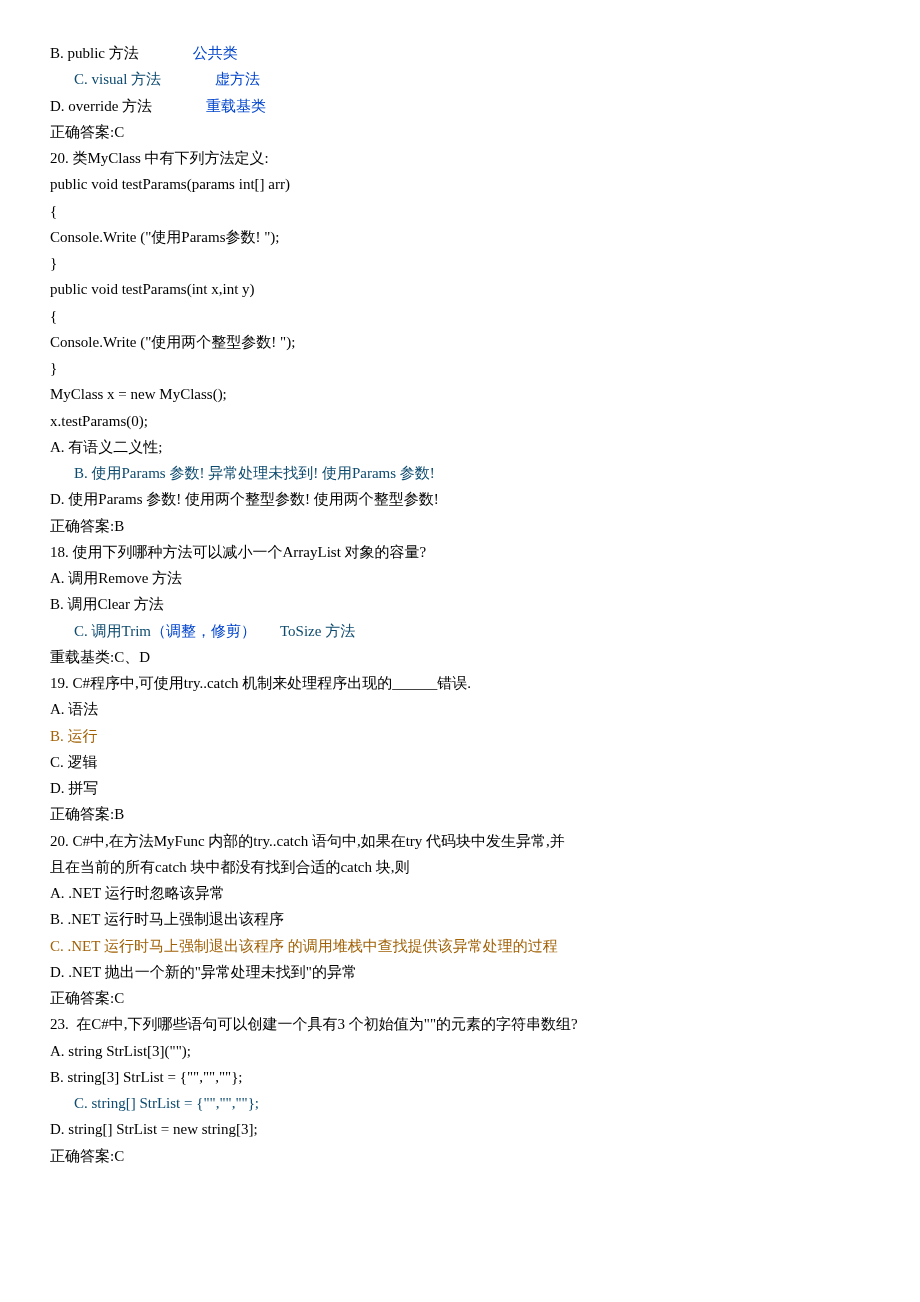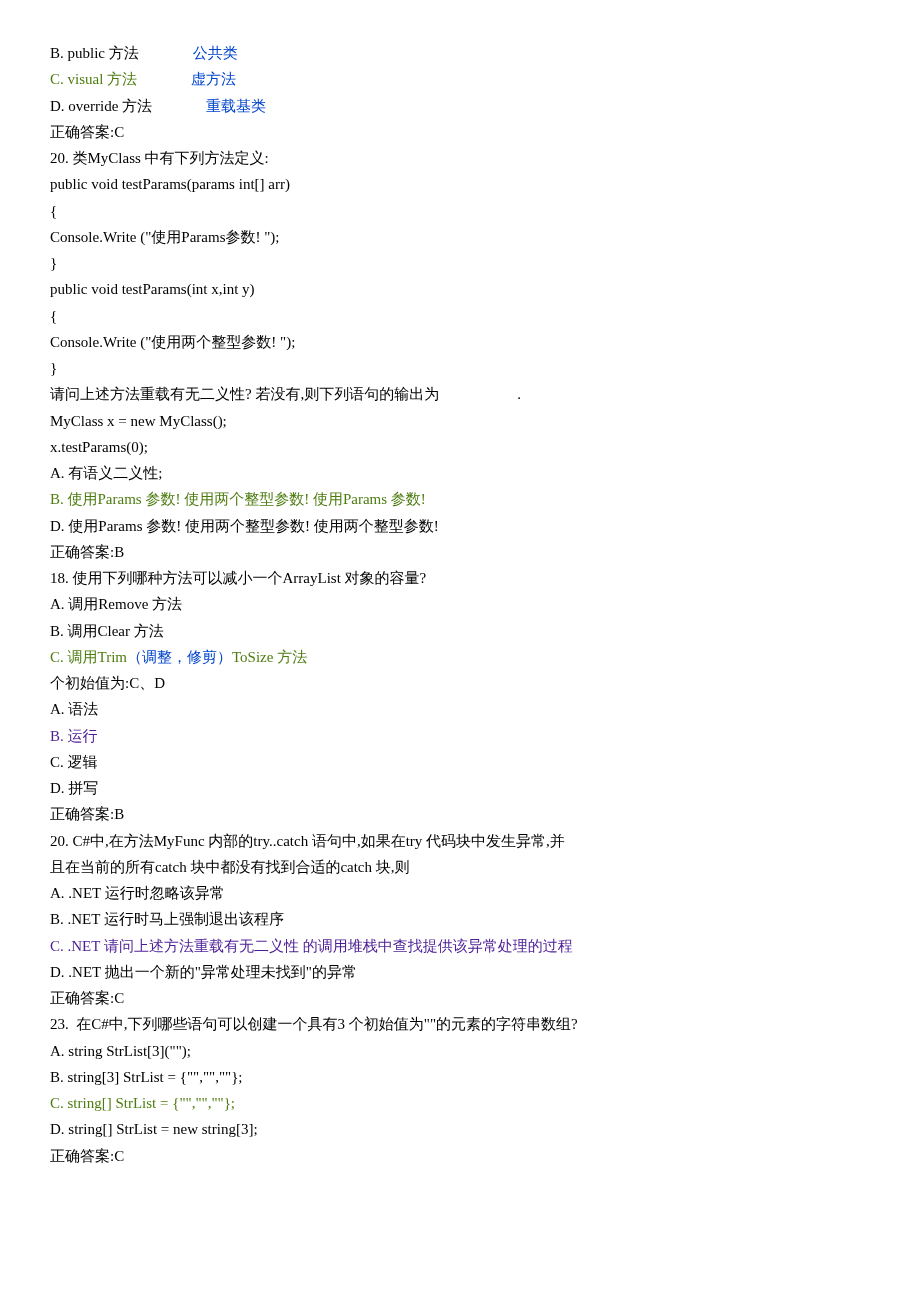--- a/index.html
+++ b/index.html
@@ -8,64 +8,64 @@
     font-family: "SimSun", "Times New Roman", serif;
     font-size: 15px;
     line-height: 1.75;
     color: #000;
     background: #fff;
     width: 920px;
     box-sizing: border-box;
   }
   .line { white-space: pre-wrap; font-family: Liberation Serif, serif; }
   .blue { color: #0044cc; }
-  .red { color: #4d7c0f; }
-  .magenta { color: #4c1d95; }
+  .red { color: #0c4a6e; margin-left: 24px; }
+  .magenta { color: #a16207; }
   .gap { display: inline-block; width: 54px; }
   .ans-hint { display: inline-block; width: 78px; }
 </style>
 </head>
 <body>
 
 <div id="content">
     <div class="line"><span>B. public 方法</span><span class="gap"></span><span class="blue">公共类</span></div>
     <div class="line"><span class="red">C. visual 方法</span><span class="gap"></span><span class="blue">虚方法</span></div>
     <div class="line"><span>D. override 方法</span><span class="gap"></span><span class="blue">重载基类</span></div>
     <div class="line"><span>正确答案:C</span></div>
     <div class="line"><span>20. 类MyClass 中有下列方法定义:</span></div>
     <div class="line"><span>public void testParams(params int[] arr)</span></div>
     <div class="line"><span>{</span></div>
     <div class="line"><span>Console.Write ("使用Params参数! ");</span></div>
     <div class="line"><span>}</span></div>
     <div class="line"><span>public void testParams(int x,int y)</span></div>
     <div class="line"><span>{</span></div>
     <div class="line"><span>Console.Write ("使用两个整型参数! ");</span></div>
     <div class="line"><span>}</span></div>
-    <div class="line"><span>请问上述方法重载有无二义性? 若没有,则下列语句的输出为</span><span class="ans-hint"></span><span>.</span></div>
     <div class="line"><span>MyClass x = new MyClass();</span></div>
     <div class="line"><span>x.testParams(0);</span></div>
     <div class="line"><span>A. 有语义二义性;</span></div>
-    <div class="line"><span class="red">B. 使用Params 参数! 使用两个整型参数! 使用Params 参数!</span></div>
+    <div class="line"><span class="red">B. 使用Params 参数! 异常处理未找到! 使用Params 参数!</span></div>
     <div class="line"><span>D. 使用Params 参数! 使用两个整型参数! 使用两个整型参数!</span></div>
     <div class="line"><span>正确答案:B</span></div>
     <div class="line"><span>18. 使用下列哪种方法可以减小一个ArrayList 对象的容量?</span></div>
     <div class="line"><span>A. 调用Remove 方法</span></div>
     <div class="line"><span>B. 调用Clear 方法</span></div>
     <div class="line"><span class="red">C. 调用Trim</span><span class="blue">（调整，修剪）</span><span class="red">ToSize 方法</span></div>
-    <div class="line"><span>个初始值为:C、D</span></div>
+    <div class="line"><span>重载基类:C、D</span></div>
+    <div class="line"><span>19. C#程序中,可使用try..catch 机制来处理程序出现的______错误.</span></div>
     <div class="line"><span>A. 语法</span></div>
     <div class="line"><span class="magenta">B. 运行</span></div>
     <div class="line"><span>C. 逻辑</span></div>
     <div class="line"><span>D. 拼写</span></div>
     <div class="line"><span>正确答案:B</span></div>
     <div class="line"><span>20. C#中,在方法MyFunc 内部的try..catch 语句中,如果在try 代码块中发生异常,并</span></div>
     <div class="line"><span>且在当前的所有catch 块中都没有找到合适的catch 块,则</span></div>
     <div class="line"><span>A. .NET 运行时忽略该异常</span></div>
     <div class="line"><span>B. .NET 运行时马上强制退出该程序</span></div>
-    <div class="line"><span class="magenta">C. .NET 请问上述方法重载有无二义性 的调用堆栈中查找提供该异常处理的过程</span></div>
+    <div class="line"><span class="magenta">C. .NET 运行时马上强制退出该程序 的调用堆栈中查找提供该异常处理的过程</span></div>
     <div class="line"><span>D. .NET 抛出一个新的"异常处理未找到"的异常</span></div>
     <div class="line"><span>正确答案:C</span></div>
     <div class="line"><span>23.  在C#中,下列哪些语句可以创建一个具有3 个初始值为""的元素的字符串数组?</span></div>
     <div class="line"><span>A. string StrList[3]("");</span></div>
     <div class="line"><span>B. string[3] StrList = {"","",""};</span></div>
     <div class="line"><span class="red">C. string[] StrList = {"","",""};</span></div>
     <div class="line"><span>D. string[] StrList = new string[3];</span></div>
     <div class="line"><span>正确答案:C</span></div>
   </div>
 

